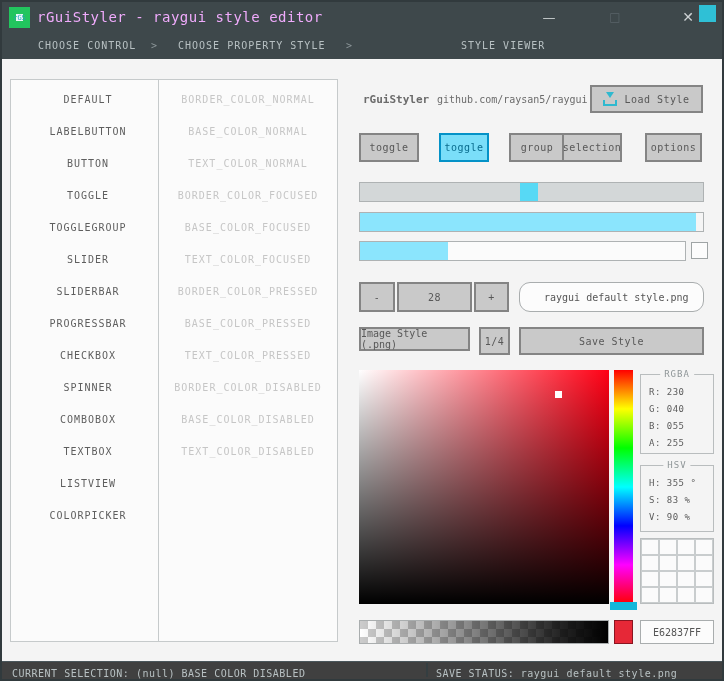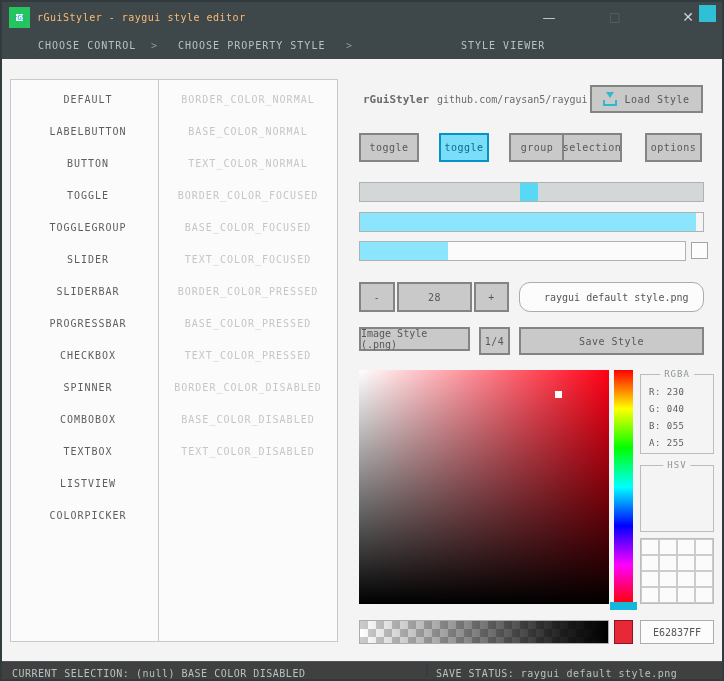--- a/index.html
+++ b/index.html
@@ -13,21 +13,21 @@
     position:relative; width:724px; height:681px;
     background:#f4f4f4; border:2px solid #313a3d; overflow:hidden;
   }
   
   .titlebar { position:absolute; top:0; left:0; right:0; height:31px; background:#3e484b; }
   .app-icon {
     position:absolute; left:7px; top:5px; width:21px; height:21px;
     background:#e8f7f9; border:7px solid #22c55e; color:#2aa3ba;
     font-size:7px; display:flex; align-items:center; justify-content:center;
   }
-  .win-title { position:absolute; left:35px; top:0; line-height:31px; font-size:10px; color:#fdba74; letter-spacing:0.5px; }
+  .win-title { position:absolute; left:35px; top:0; line-height:31px; font-size:14px; color:#f0abfc; letter-spacing:0.5px; }
   .winbtn { position:absolute; top:0; width:22px; height:31px; line-height:31px; text-align:center;
             color:#cdd2d4; font-family:"DejaVu Sans",sans-serif; font-size:13px; cursor:default; }
   .winbtn.min { left:536px; }
   .winbtn.max { left:602px; color:#596468; font-size:12px; }
   .winbtn.close { left:675px; font-size:14px; }
   .corner-accent { position:absolute; right:6px; top:3px; width:17px; height:17px; background:#2fc0d6; }
   
   .crumbbar { position:absolute; top:31px; left:0; right:0; height:26px; background:#3e484b; }
   .crumb { position:absolute; top:0; line-height:26px; font-size:10px; letter-spacing:1px; color:#b7c0c2; }
   .crumb.sep { color:#8d979a; }
@@ -207,20 +207,25 @@
     <div class="gb-rows">
       <div>R: 230</div>
       <div>G: 040</div>
       <div>B: 055</div>
       <div>A: 255</div>
     </div>
   </div>
 
   <div class="groupbox hsv">
     <div class="gb-label">HSV</div>
+    <div class="gb-rows">
+      <div>H: 355 °</div>
+      <div>S: 83 %</div>
+      <div>V: 90 %</div>
+    </div>
   </div>
 
   <div class="palette">
     <div class="cell"></div>
     <div class="cell"></div>
     <div class="cell"></div>
     <div class="cell"></div>
     <div class="cell"></div>
     <div class="cell"></div>
     <div class="cell"></div>

